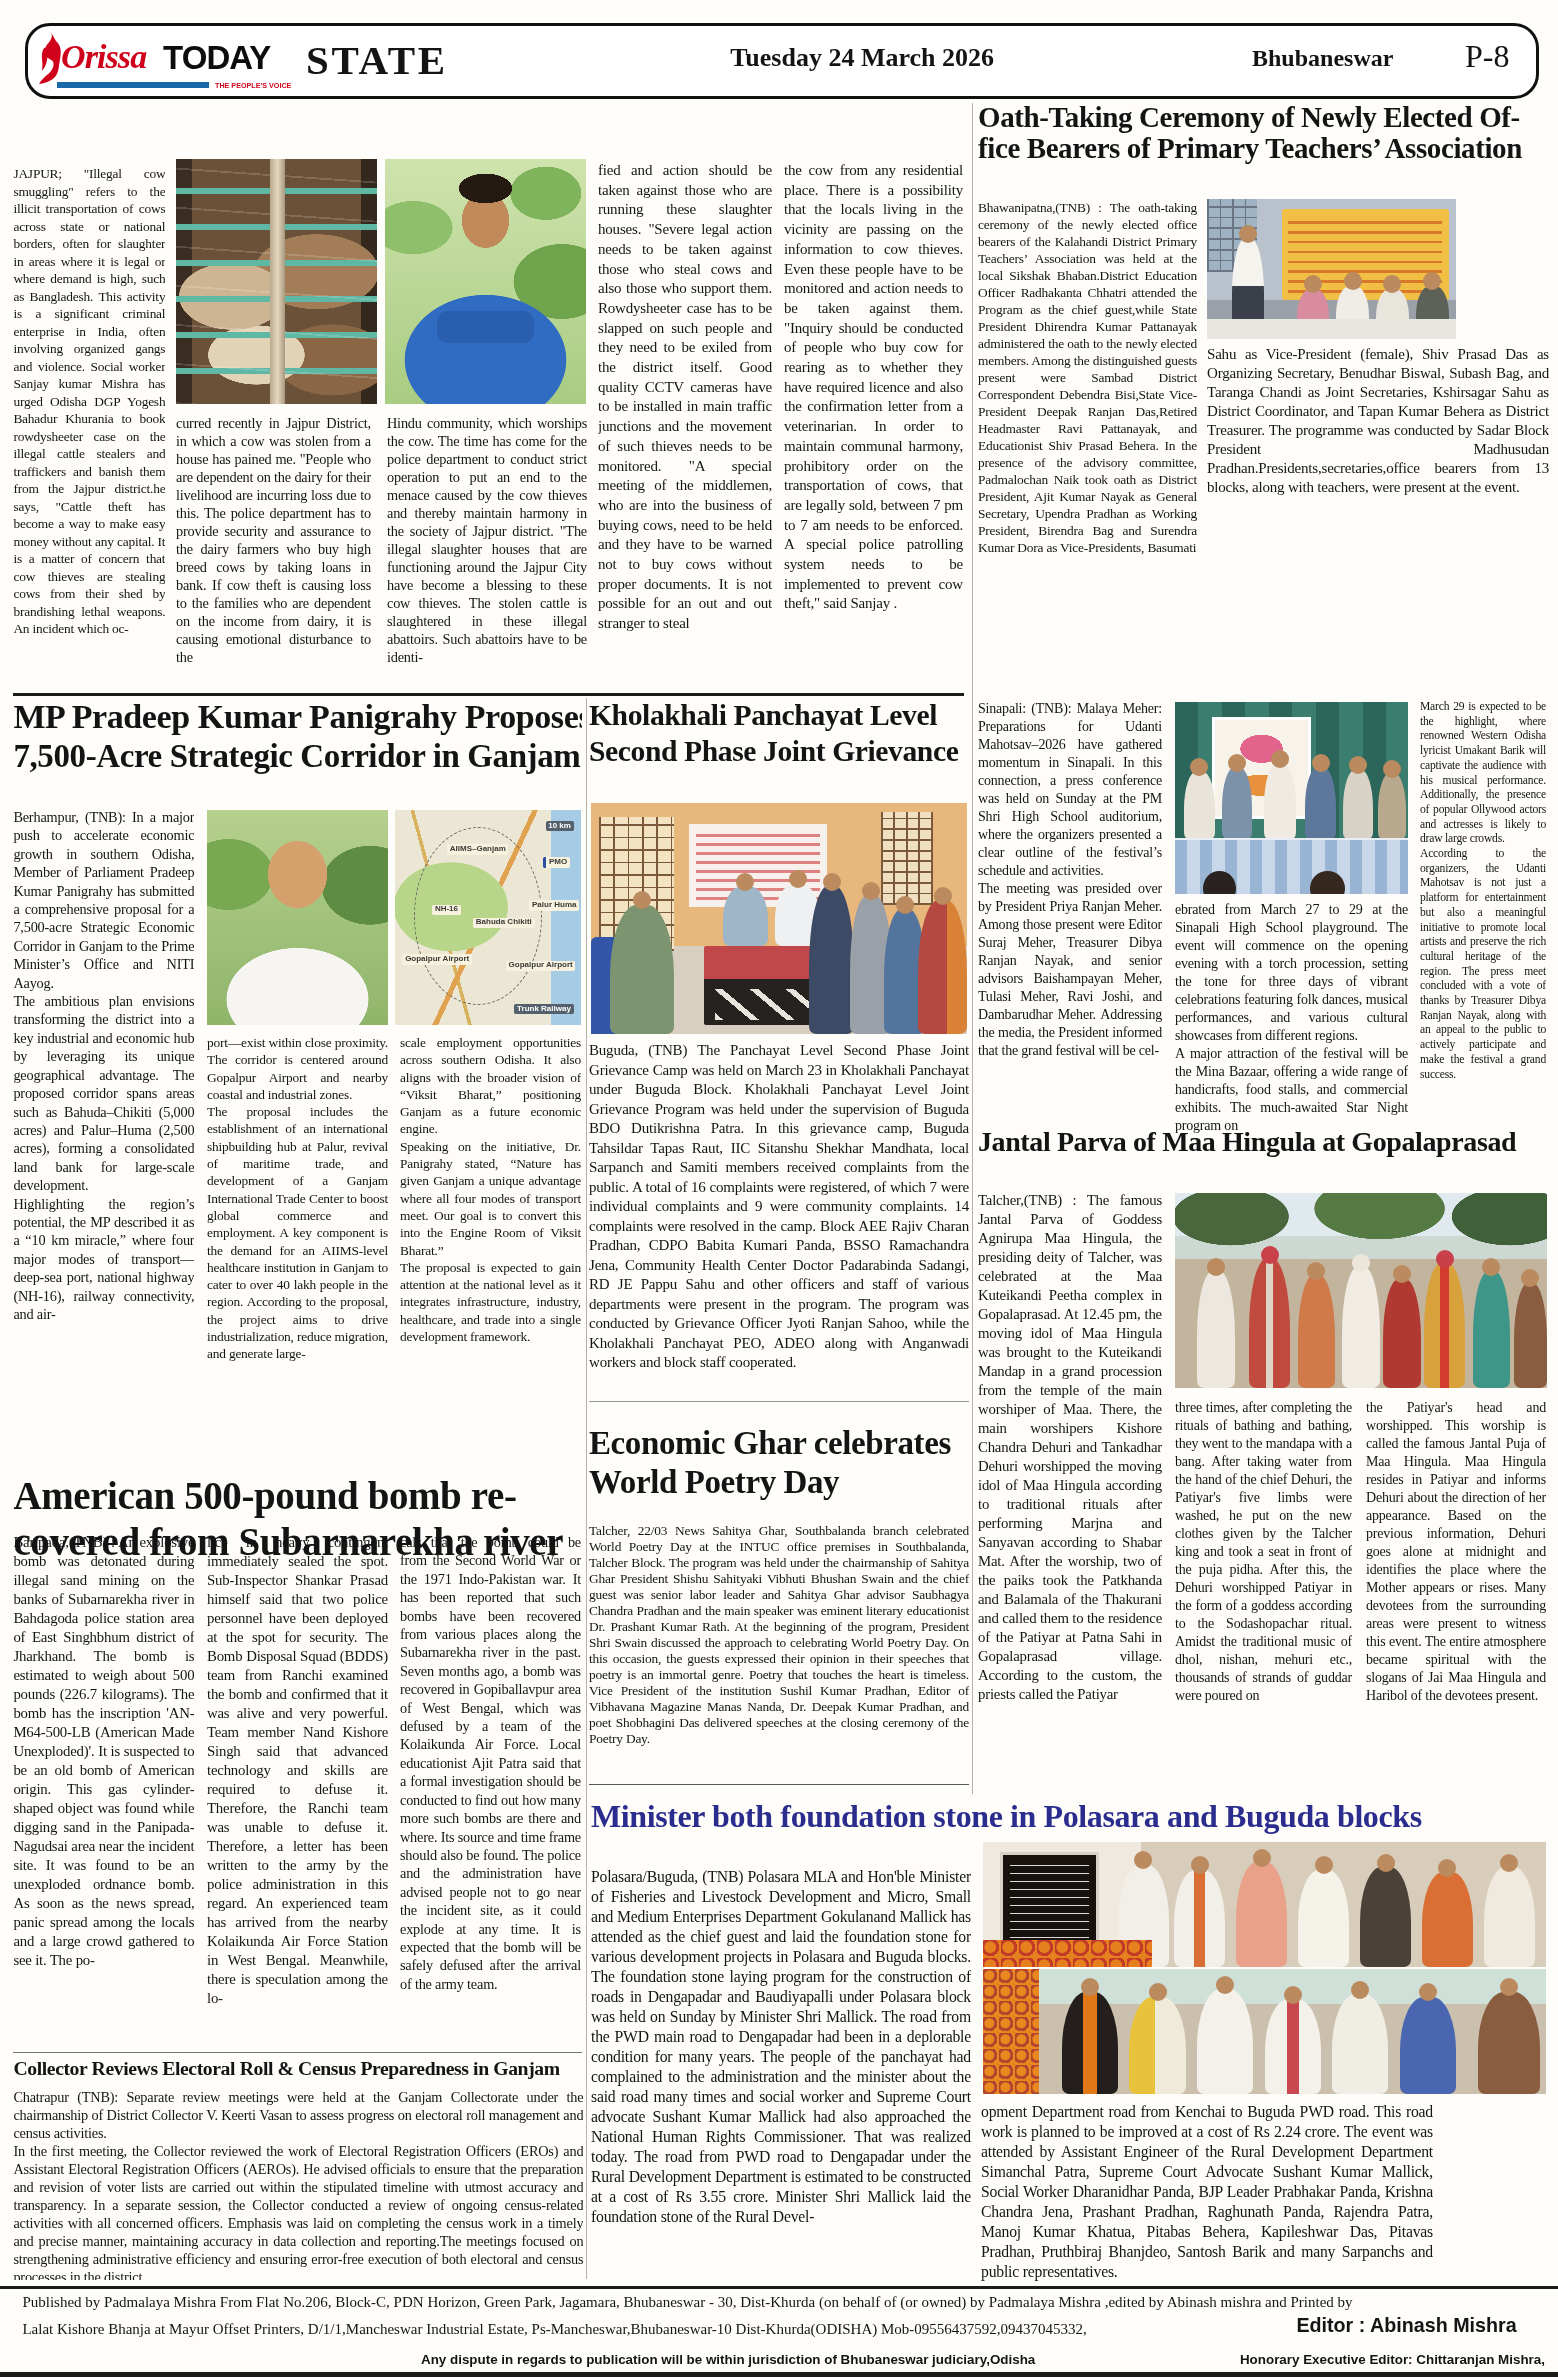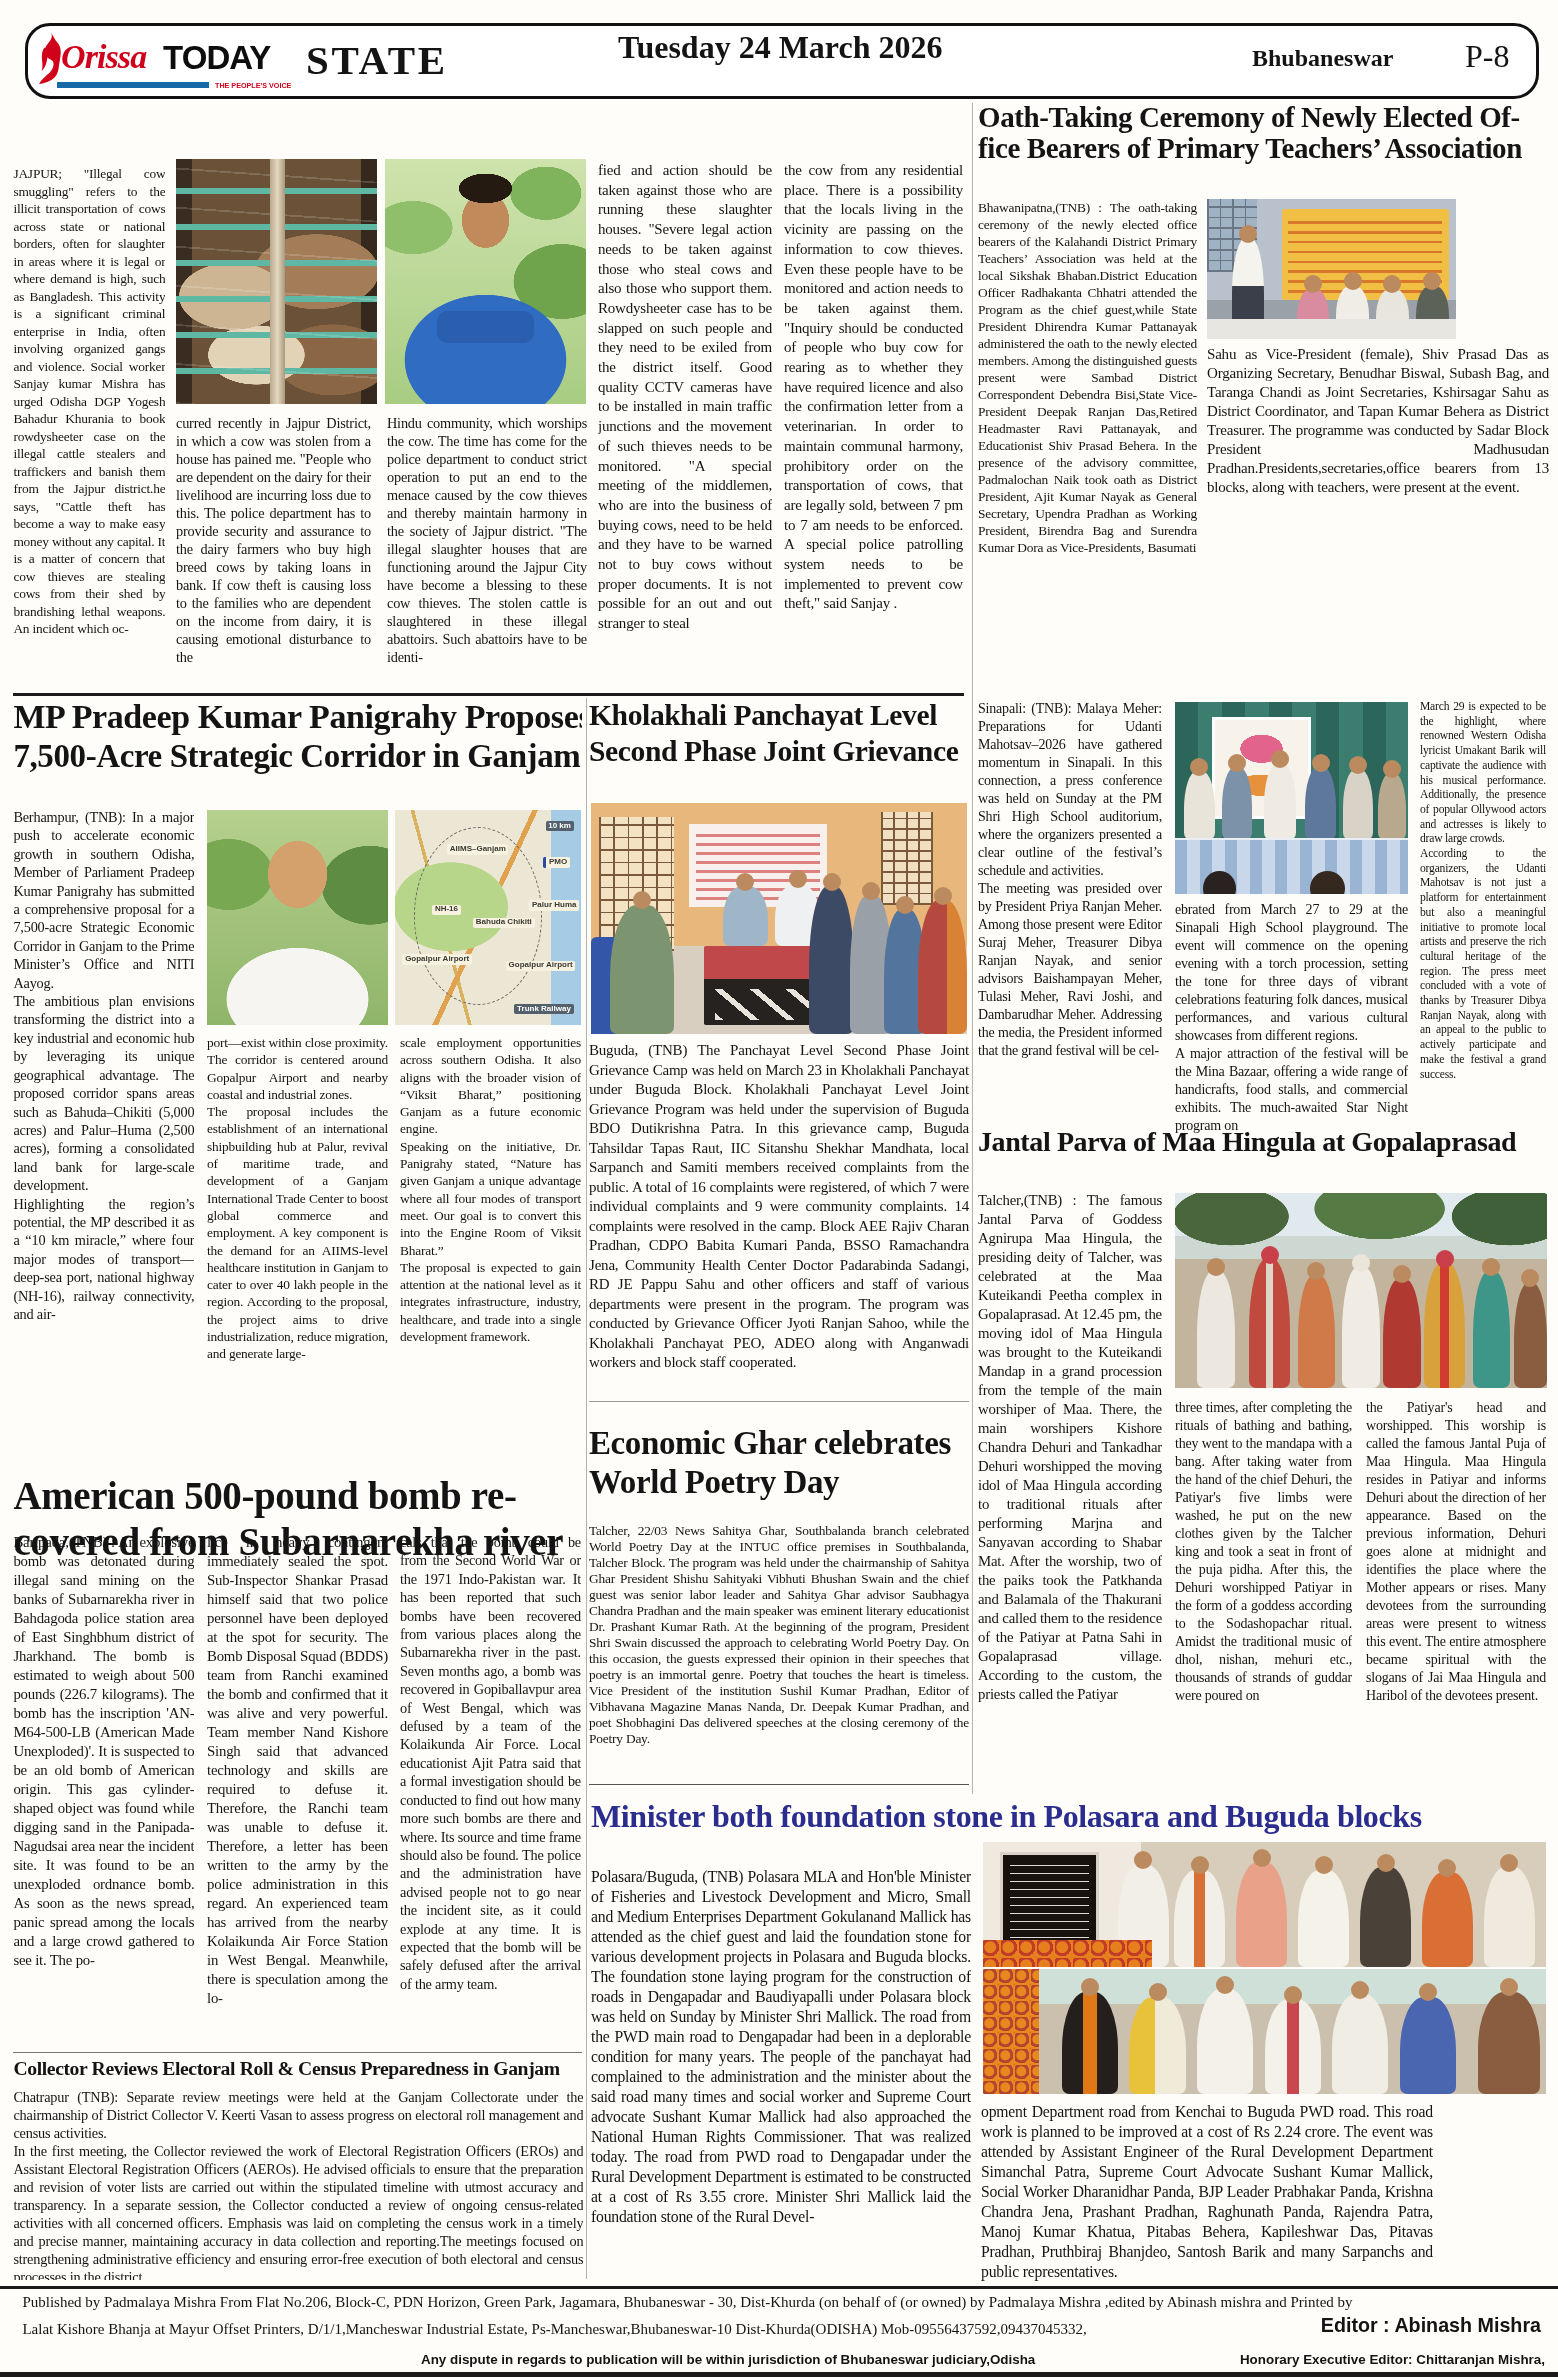--- a/index.html
+++ b/index.html
@@ -29,21 +29,21 @@
     <svg width="27" height="52" viewBox="0 0 20 40">
         <path d="M11 0 C15 7 3 10 7 18 C9 22 14 20 13 26 C12 32 5 34 2 40 C9 39 16 36 17 28 C18 20 21 12 15 7 Z" fill="#d0021b"></path>
         <path d="M6 12 C2 18 6 24 4 30 C8 26 9 20 8 14 Z" fill="#d0021b"></path>
       </svg>
   </div>
   <div class="masttxt" style="left:61px;top:38px;font-size:34px;font-style:italic;color:#d0021b;letter-spacing:-0.9px">Orissa</div>
   <div class="masttxt" style="left:163px;top:39px;font-size:33px;font-family:'Liberation Sans',sans-serif;letter-spacing:-0.9px;color:#0d0d0d">TODAY</div>
   <div class="abs" style="left:57px;top:82px;width:152px;height:6.3px;background:#1769a8"></div>
   <div class="masttxt" style="left:215px;top:81px;font-size:7.2px;color:#d0021b;font-family:'Liberation Sans',sans-serif">THE PEOPLE'S VOICE</div>
   <div class="masttxt" style="left:306px;top:36px;font-size:41px;letter-spacing:2.7px">STATE</div>
-  <div class="masttxt" style="left:618px;top:29px;width:376px;text-align:left;font-size:32px">Tuesday 24 March 2026</div>
+  <div class="masttxt" style="left:618px;top:43px;width:376px;text-align:right;font-size:26px">Tuesday 24 March 2026</div>
   <div class="masttxt" style="left:1252px;top:45px;font-size:24px">Bhubaneswar</div>
   <div class="masttxt" style="left:1465px;top:38px;font-size:32px;font-weight:normal">P-8</div>
 
   <div class="rule" style="left:13.4px;top:693px;width:951px;height:2.7px"></div>
   <div class="vrule" style="left:972px;top:103px;height:1691px"></div>
   <div class="vrule" style="left:586px;top:698px;height:1581px"></div>
   <div class="vrule" style="left:589px;top:1401px;height:0.9px;width:380px;background:#999"></div>
   <div class="vrule" style="left:589px;top:1784px;height:0.9px;width:380px;background:#555"></div>
   <div class="vrule" style="left:13.4px;top:2052px;height:0.9px;width:569px;background:#777"></div>
 
@@ -229,19 +229,19 @@
 
   <div class="hl fit stretch" style="left:13.4px;top:2058px;width:570px;height:27px;font-size:19.7px">Collector Reviews Electoral Roll &amp; Census Preparedness in Ganjam</div>
   <div class="abs" style="left:13.4px;top:2088px;width:570px;height:192px;overflow:hidden">
     <div class="col" style="position:static;font-size:14.3px;line-height:18px">Chatrapur (TNB): Separate review meetings were held at the Ganjam Collectorate under the chairmanship of District Collector V. Keerti Vasan to assess progress on electoral roll management and census activities.</div>
     <div class="col" style="position:static;font-size:14.3px;line-height:18px">In the first meeting, the Collector reviewed the work of Electoral Registration Officers (EROs) and Assistant Electoral Registration Officers (AEROs). He advised officials to ensure that the preparation and revision of voter lists are carried out within the stipulated timeline with utmost accuracy and transparency. In a separate session, the Collector conducted a review of ongoing census-related activities with all concerned officers. Emphasis was laid on completing the census work in a timely and precise manner, maintaining accuracy in data collection and reporting.The meetings focused on strengthening administrative efficiency and ensuring error-free execution of both electoral and census processes in the district.</div>
   </div>
 
   <div class="rule" style="left:0;top:2286px;width:1558px;height:2.7px"></div>
   <div class="abs fit" style="left:22.4px;top:2294px;width:1352px;font-size:15px">Published by Padmalaya Mishra From Flat No.206, Block-C, PDN Horizon, Green Park, Jagamara, Bhubaneswar - 30, Dist-Khurda (on behalf of (or owned) by Padmalaya Mishra ,edited by Abinash mishra and Printed by</div>
   <div class="abs fit" style="left:22.4px;top:2321px;width:1146px;font-size:15px">Lalat Kishore Bhanja at Mayur Offset Printers, D/1/1,Mancheswar Industrial Estate, Ps-Mancheswar,Bhubaneswar-10 Dist-Khurda(ODISHA) Mob-09556437592,09437045332,</div>
-  <div class="abs" style="left:1272px;top:2314px;width:269px;font-size:19.7px;font-weight:bold;text-align:right;font-family:'Liberation Sans',sans-serif">Editor : Abinash Mishra</div>
+  <div class="abs" style="left:1272px;top:2314px;width:269px;font-size:19.7px;font-weight:bold;text-align:center;font-family:'Liberation Sans',sans-serif">Editor : Abinash Mishra</div>
   <div class="abs fit" style="left:421px;top:2352px;width:707px;font-size:13.4px;font-weight:bold;text-align:left;font-family:'Liberation Sans',sans-serif">Any dispute in regards to publication will be within jurisdiction of Bhubaneswar judiciary,Odisha</div>
   <div class="abs fit" style="left:1200px;top:2352px;width:345px;font-size:13.4px;font-weight:bold;text-align:right;font-family:'Liberation Sans',sans-serif">Honorary Executive Editor: Chittaranjan Mishra,</div>
   <div class="rule" style="left:0;top:2372px;width:1558px;height:4.5px"></div>
 
 </div>
 
 
 </body></html>

